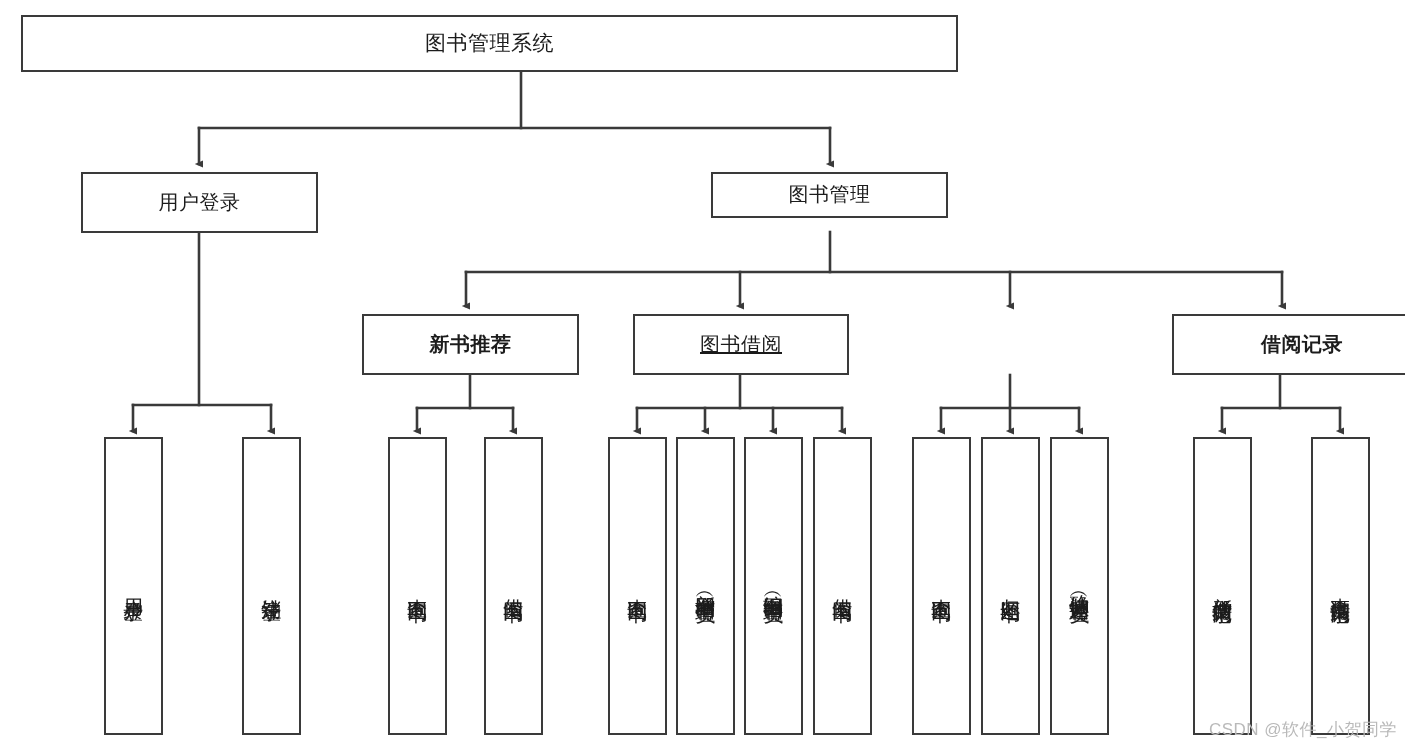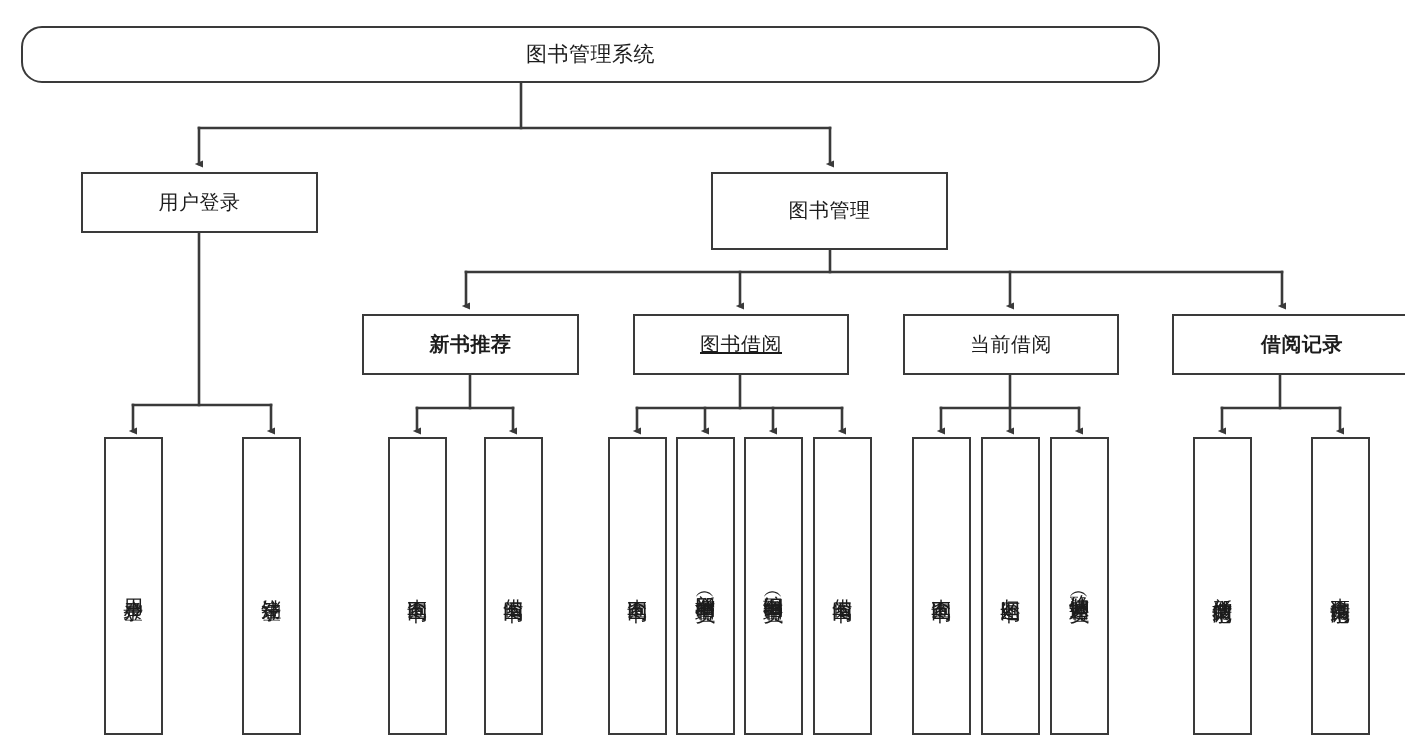--- a/index.html
+++ b/index.html
@@ -117,39 +117,36 @@
       <path d="M1010,408 L1010,431" marker-end="url(#arrow)"></path>
       <path d="M1079,408 L1079,431" marker-end="url(#arrow)"></path>
 
       <path d="M1280,375 L1280,408"></path>
       <path d="M1222,408 L1340,408"></path>
       <path d="M1222,408 L1222,431" marker-end="url(#arrow)"></path>
       <path d="M1340,408 L1340,431" marker-end="url(#arrow)"></path>
     </g>
   </svg>
 
-  <div class="node root" style="left:21px; top:26px; width:1139px; height:57px;border-radius:21px;">
+  <div class="node root" style="left:21px; top:15px; width:937px; height:57px;">
     <span class="label">图书管理系统</span>
   </div>
 
   <div class="node level2" style="left:81px; top:172px; width:237px; height:61px;">
     <span class="label">用户登录</span>
   </div>
-  <div class="node level2" style="left:711px; top:172px; width:237px; height:78px;">
+  <div class="node level2" style="left:711px; top:172px; width:237px; height:46px;">
     <span class="label">图书管理</span>
   </div>
 
   <div class="node level3" style="left:362px; top:314px; width:217px; height:61px;font-weight:bold;">
     <span class="label">新书推荐</span>
   </div>
   <div class="node level3" style="left:633px; top:314px; width:216px; height:61px;text-decoration:underline;">
     <span class="label">图书借阅</span>
-  </div>
-  <div class="node level3" style="left:903px; top:314px; width:216px; height:61px;">
-    <span class="label">当前借阅</span>
   </div>
   <div class="node level3" style="left:1172px; top:314px; width:260px; height:61px;font-weight:bold;">
     <span class="label">借阅记录</span>
   </div>
 
   <div class="node leaf" style="left:104px; top:437px; width:59px; height:298px;">
     <span class="label">用户登录</span>
   </div>
   <div class="node leaf" style="left:242px; top:437px; width:59px; height:298px;">
     <span class="label">注销登录</span>
@@ -185,13 +182,14 @@
     <span class="label">确认归还（管理员）</span>
   </div>
 
   <div class="node leaf" style="left:1193px; top:437px; width:59px; height:298px;">
     <span class="label">新增借阅记录</span>
   </div>
   <div class="node leaf" style="left:1311px; top:437px; width:59px; height:298px;">
     <span class="label">查询借阅记录</span>
   </div>
 
+  <div id="watermark">CSDN @软件_小贺同学</div>
 </div>
 
 </body></html>

